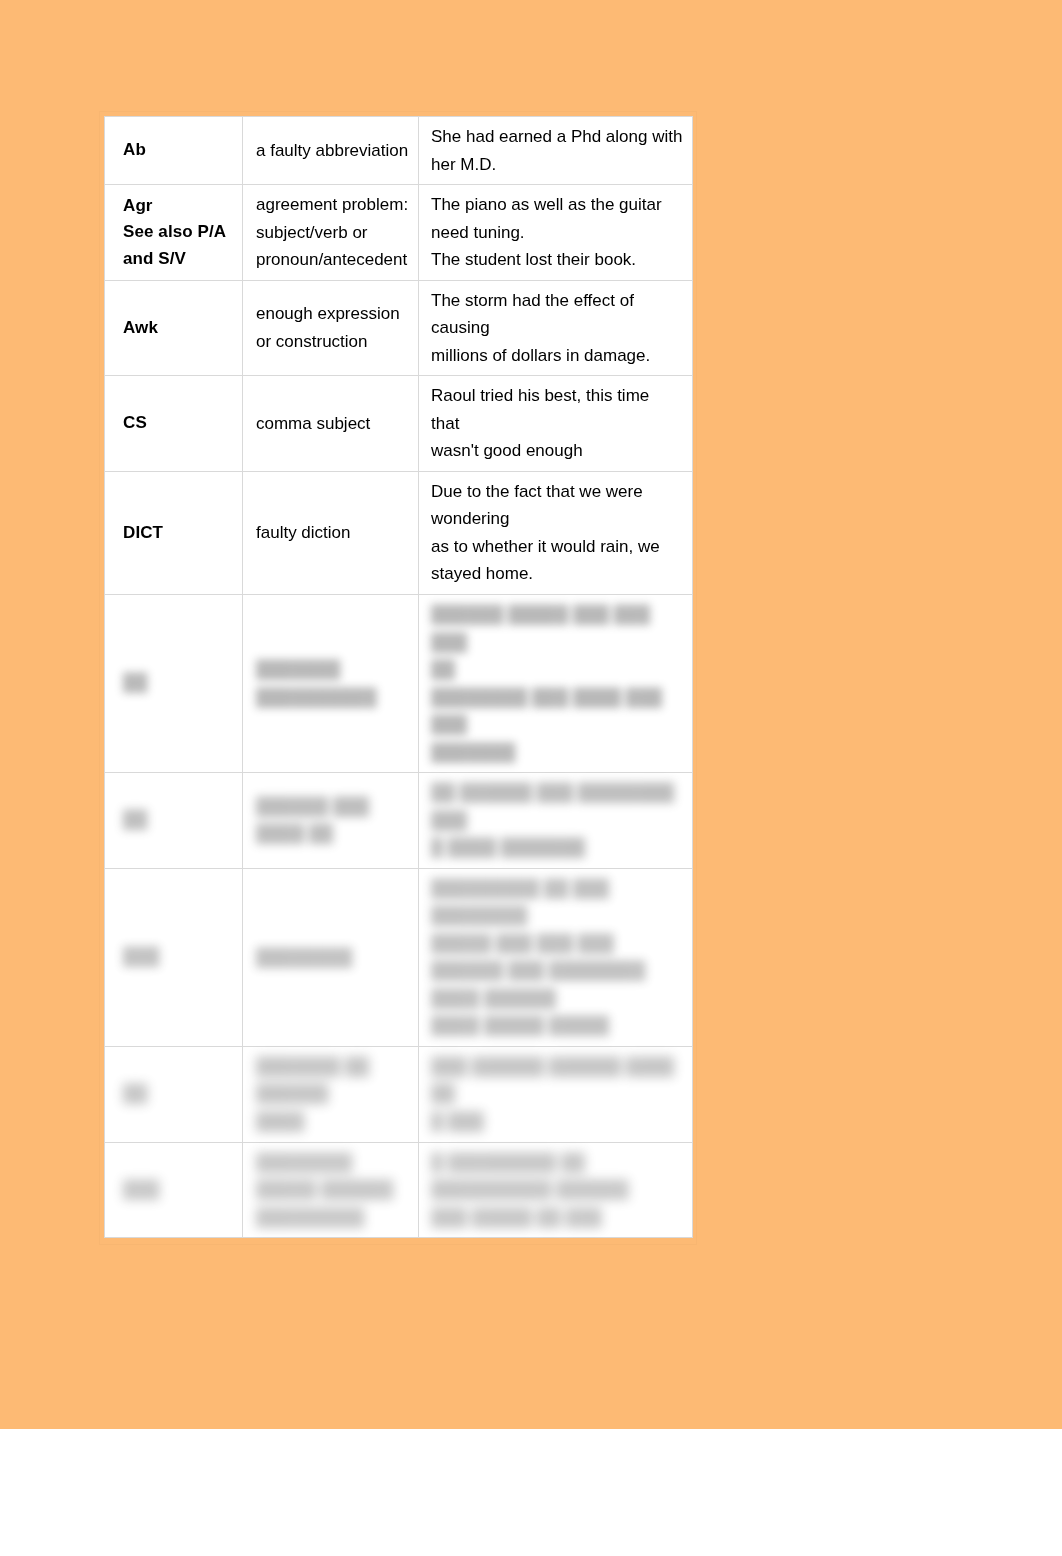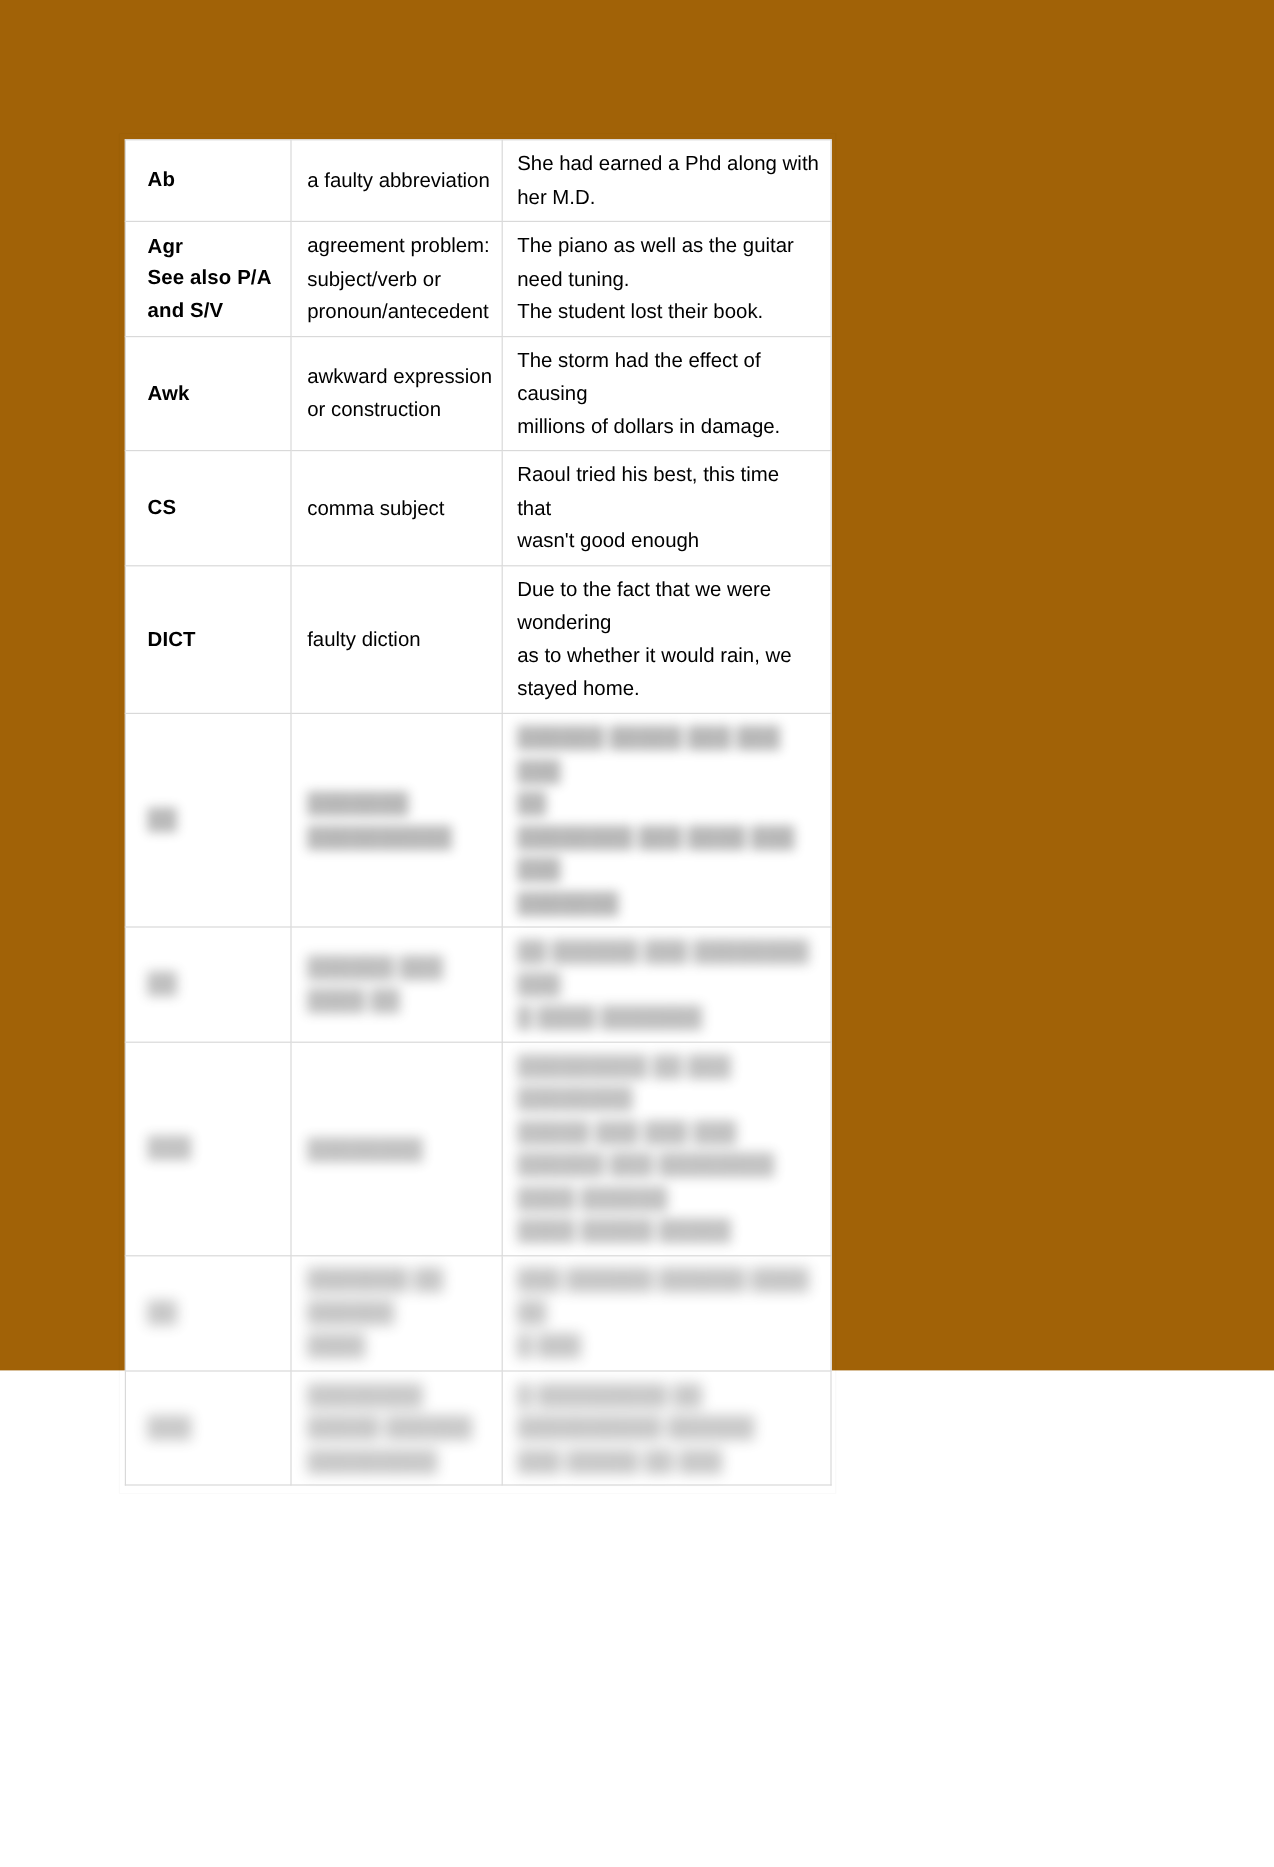--- a/index.html
+++ b/index.html
@@ -15,22 +15,22 @@
     color: #000000;
     position: relative;
     overflow: hidden;
   }
 
   .page {
     position: absolute;
     left: 0;
     top: 0;
     width: 1062px;
-    height: 1142px;
-    background: #a16207;
+    height: 1429px;
+    background: #fdba74;
   }
 
   
   .symbols-table {
     position: absolute;
     left: 104px;
     top: 116px;
     width: 588px;
     border-collapse: collapse;
     table-layout: fixed;
@@ -167,21 +167,21 @@
             </td>
           </tr>
           <tr>
             <td class="cell-code va-mid">
               <div class="cell-inner">
                 <div class="code-text">Awk</div>
               </div>
             </td>
             <td class="cell-meaning va-mid">
               <div class="cell-inner">
-                <div class="meaning-text">awkward expression</div>
+                <div class="meaning-text">enough expression</div>
                 <div class="meaning-text">or construction</div>
               </div>
             </td>
             <td class="cell-example va-top">
               <div class="cell-inner">
                 <div class="example-text">The storm had the effect of</div>
                 <div class="example-text">causing</div>
                 <div class="example-text">millions of dollars in damage.</div>
               </div>
             </td>

